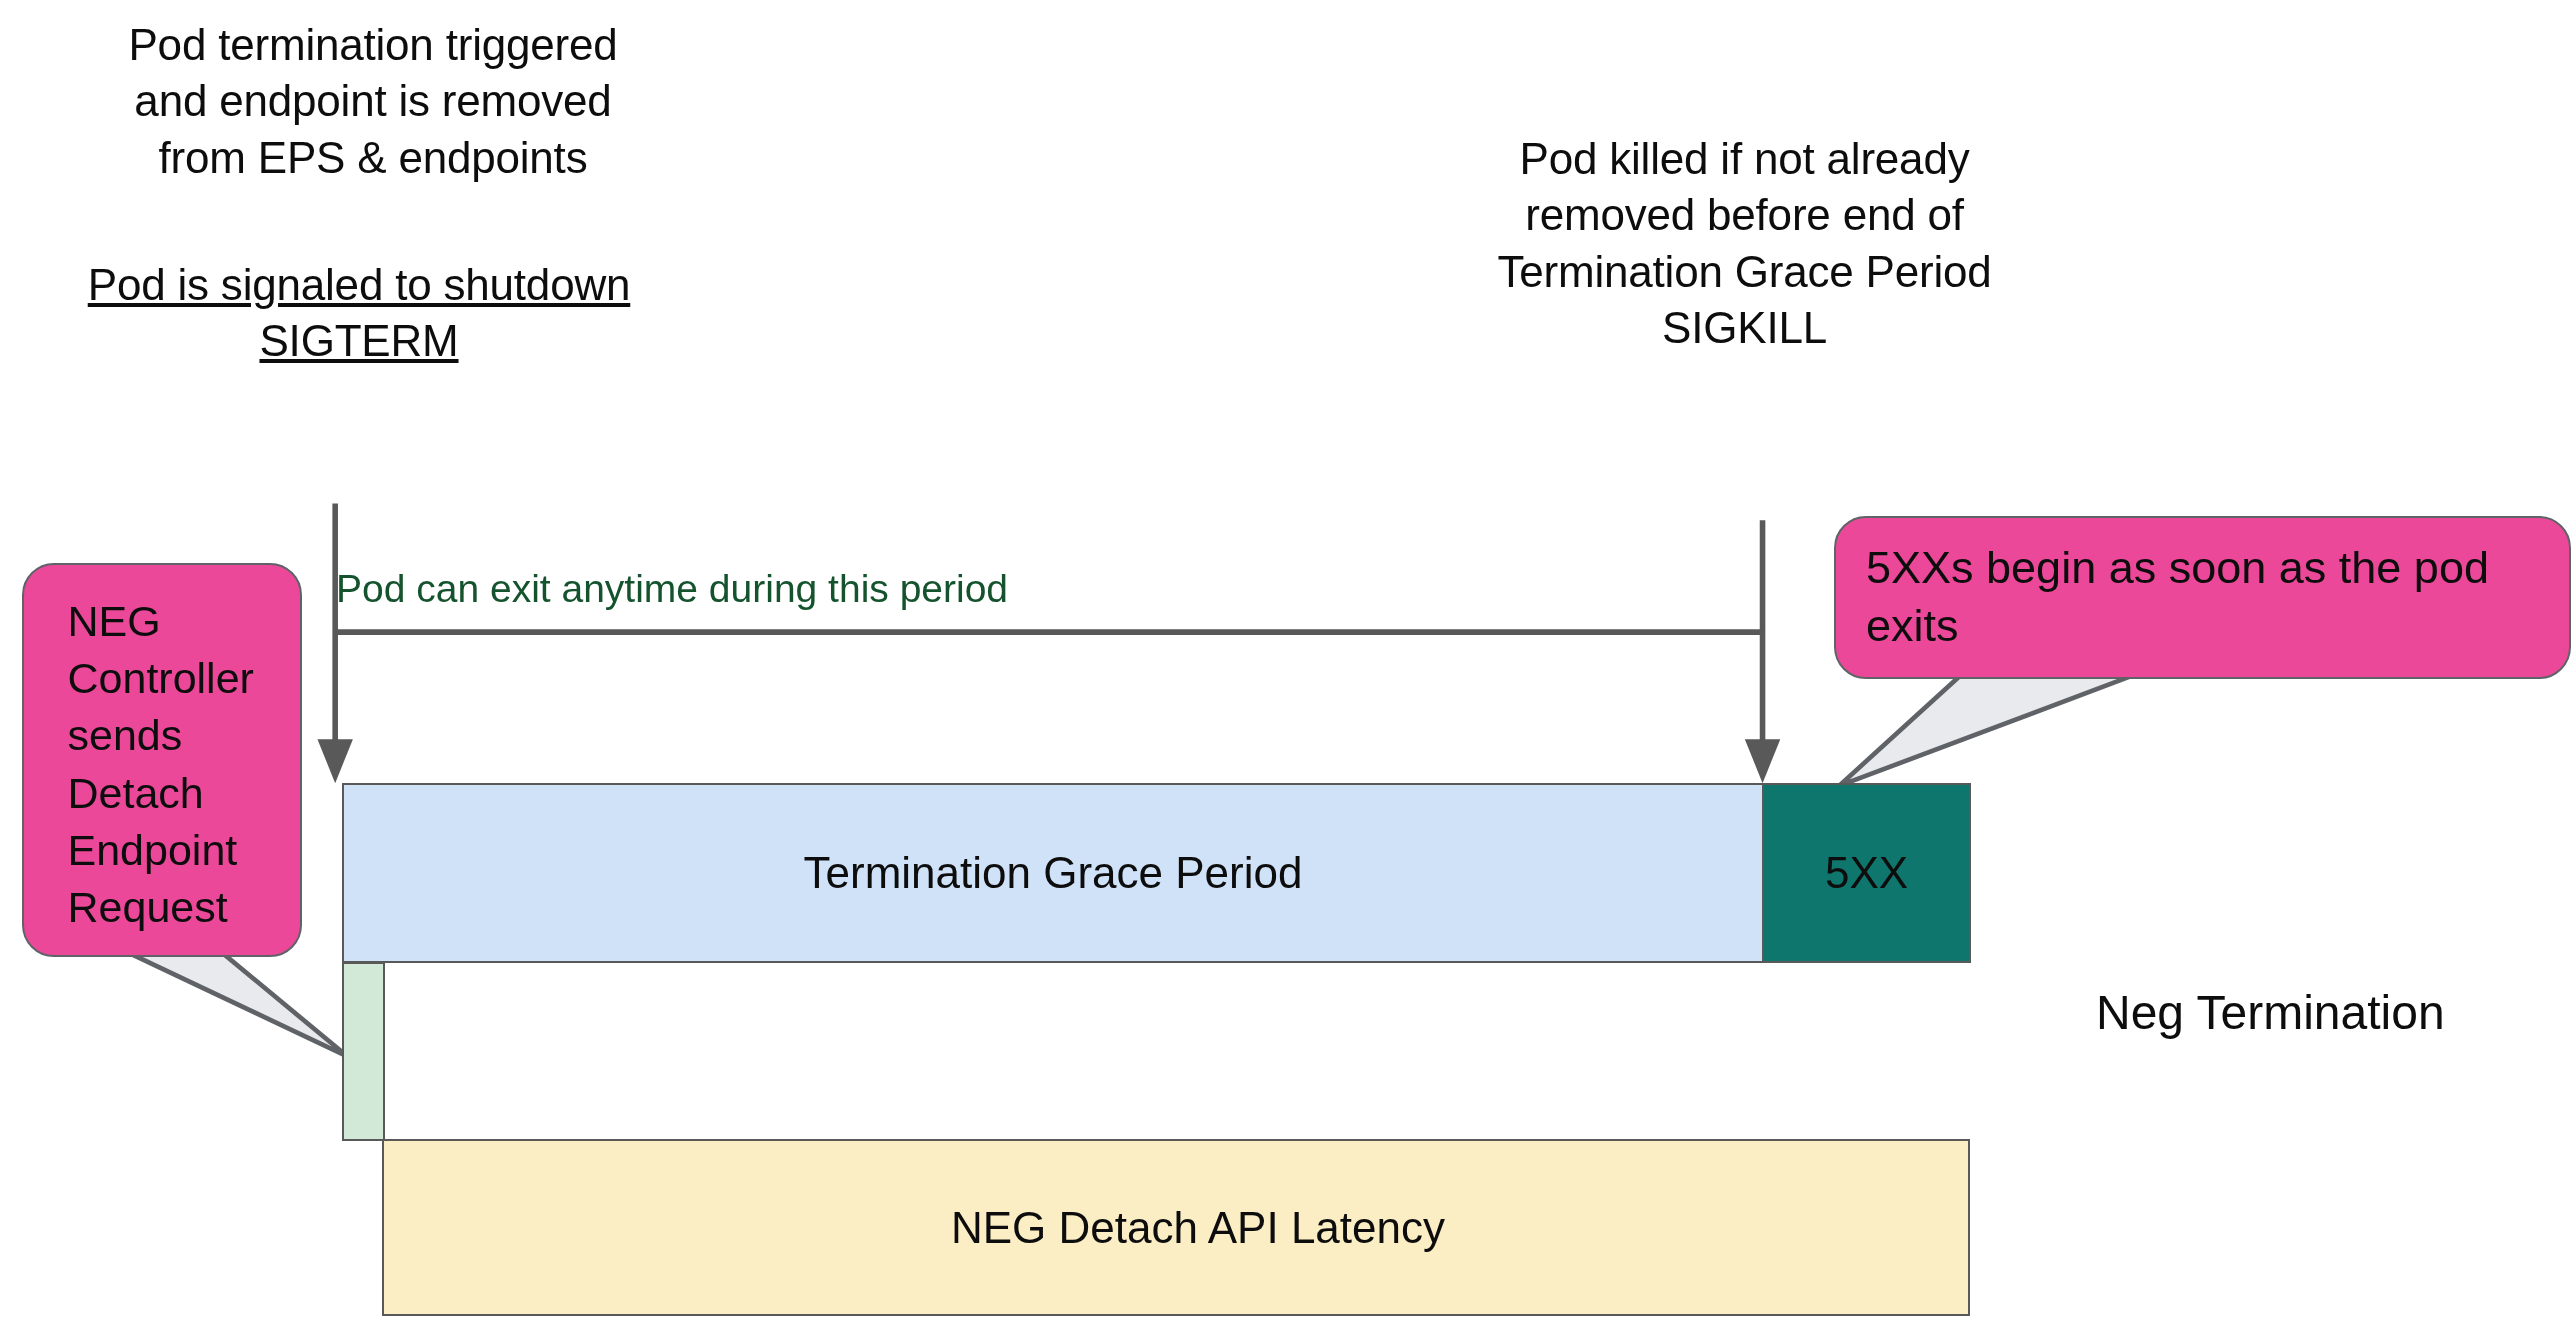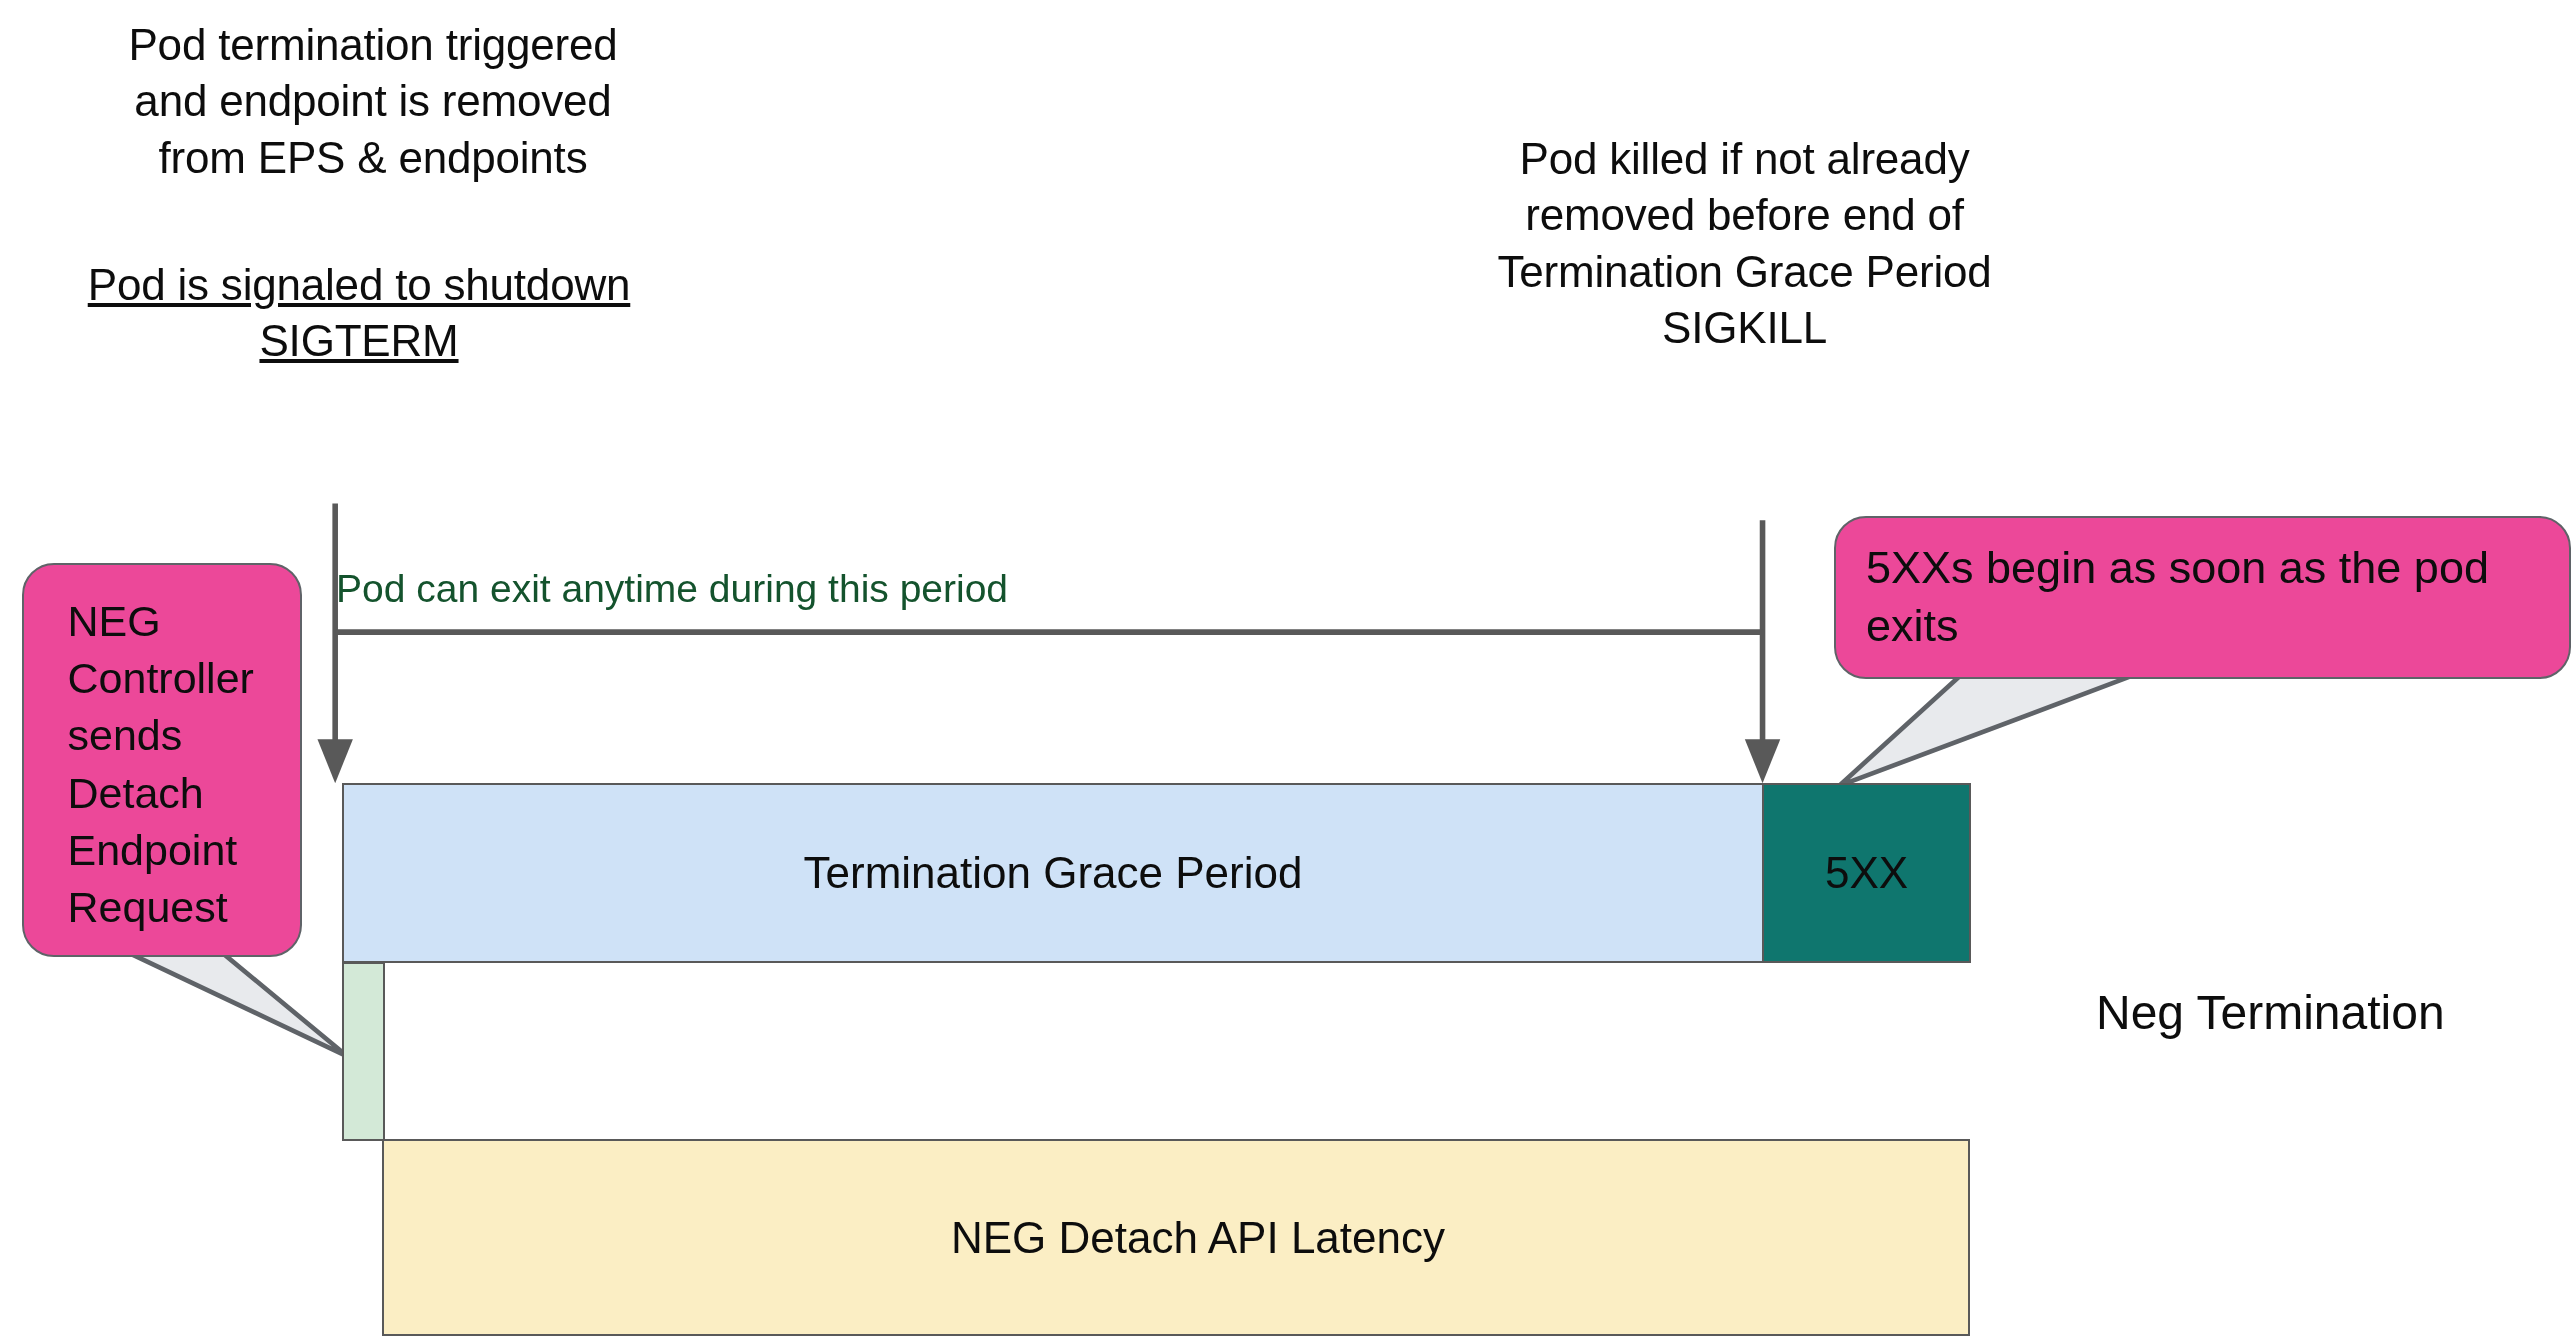--- a/index.html
+++ b/index.html
@@ -72,21 +72,21 @@
     border: 2.8px solid #595959;
     display: flex;
     align-items: center;
     justify-content: center;
     font-size: 44px;
     color: #0d0d0d;
   }
   #bar-tgp { left: 342px;  top: 783px;  width: 1422px; height: 180px; background: #cfe2f7; }
   #bar-5xx { left: 1762px; top: 783px;  width: 209px;  height: 180px; background: #0f766e; }
   #bar-neg { left: 342px;  top: 962px; width: 43px;   height: 179px; background: #d3e9d7; }
-  #bar-api { left: 382px;  top: 1139px; width: 1588px; height: 197px; background: #fbeec4; padding-left: 44px; }
+  #bar-api { left: 382px;  top: 1139px; width: 1588px; height: 177px; background: #fbeec4; padding-left: 44px; }
 
   
   #span-label {
     position: absolute;
     left: 336px; top: 567px; width: 1427px;
     text-align: left;
     font-size: 39px;
     color: #14532d;
   }
 

